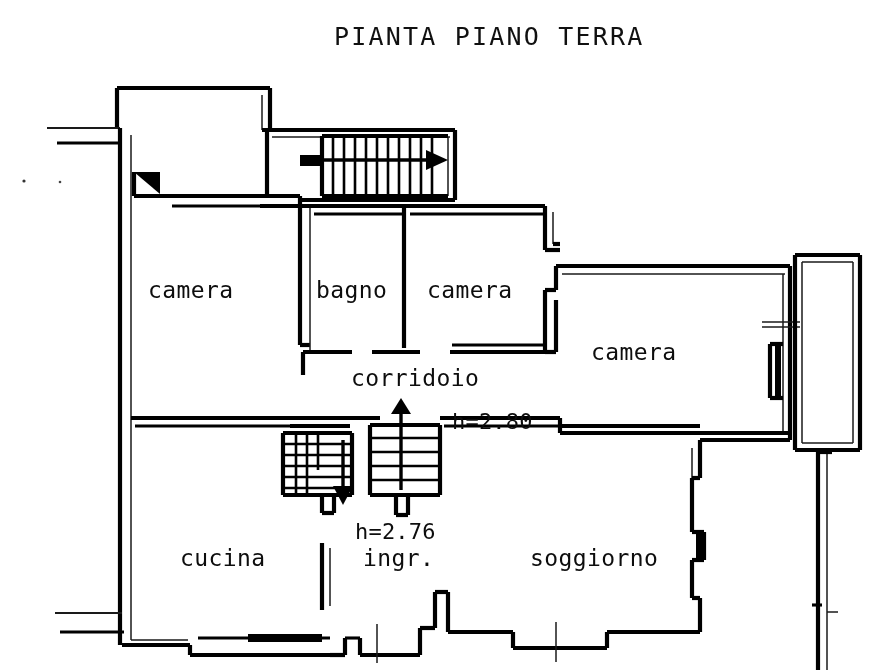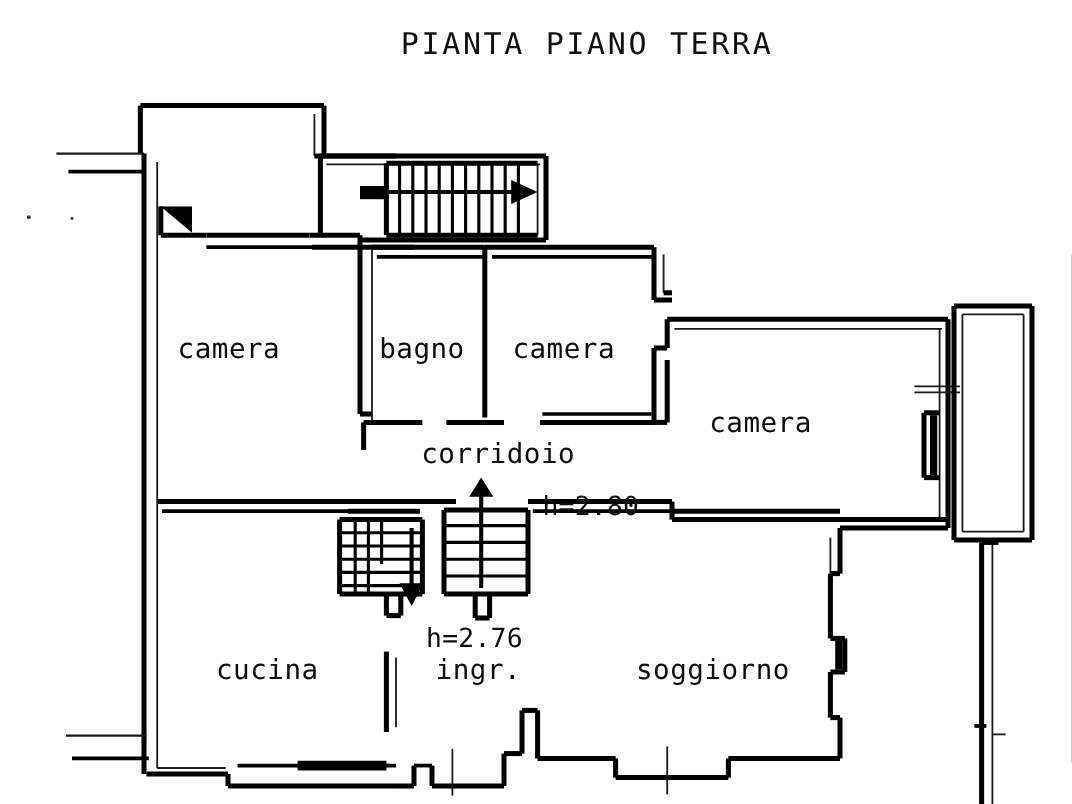--- a/index.html
+++ b/index.html
@@ -7,21 +7,21 @@
     padding: 0;
     background: #ffffff;
   }
   body {
     font-family: "DejaVu Sans Mono", "Liberation Mono", monospace;
   }
   #plan-root {
     position: relative;
     width: 893px;
     height: 670px;
-    background: #15803d;
+    background: #a16207;
     overflow: hidden;
   }
   #plan-svg {
     position: absolute;
     top: 0;
     left: 0;
     width: 893px;
     height: 670px;
     display: block;
   }

